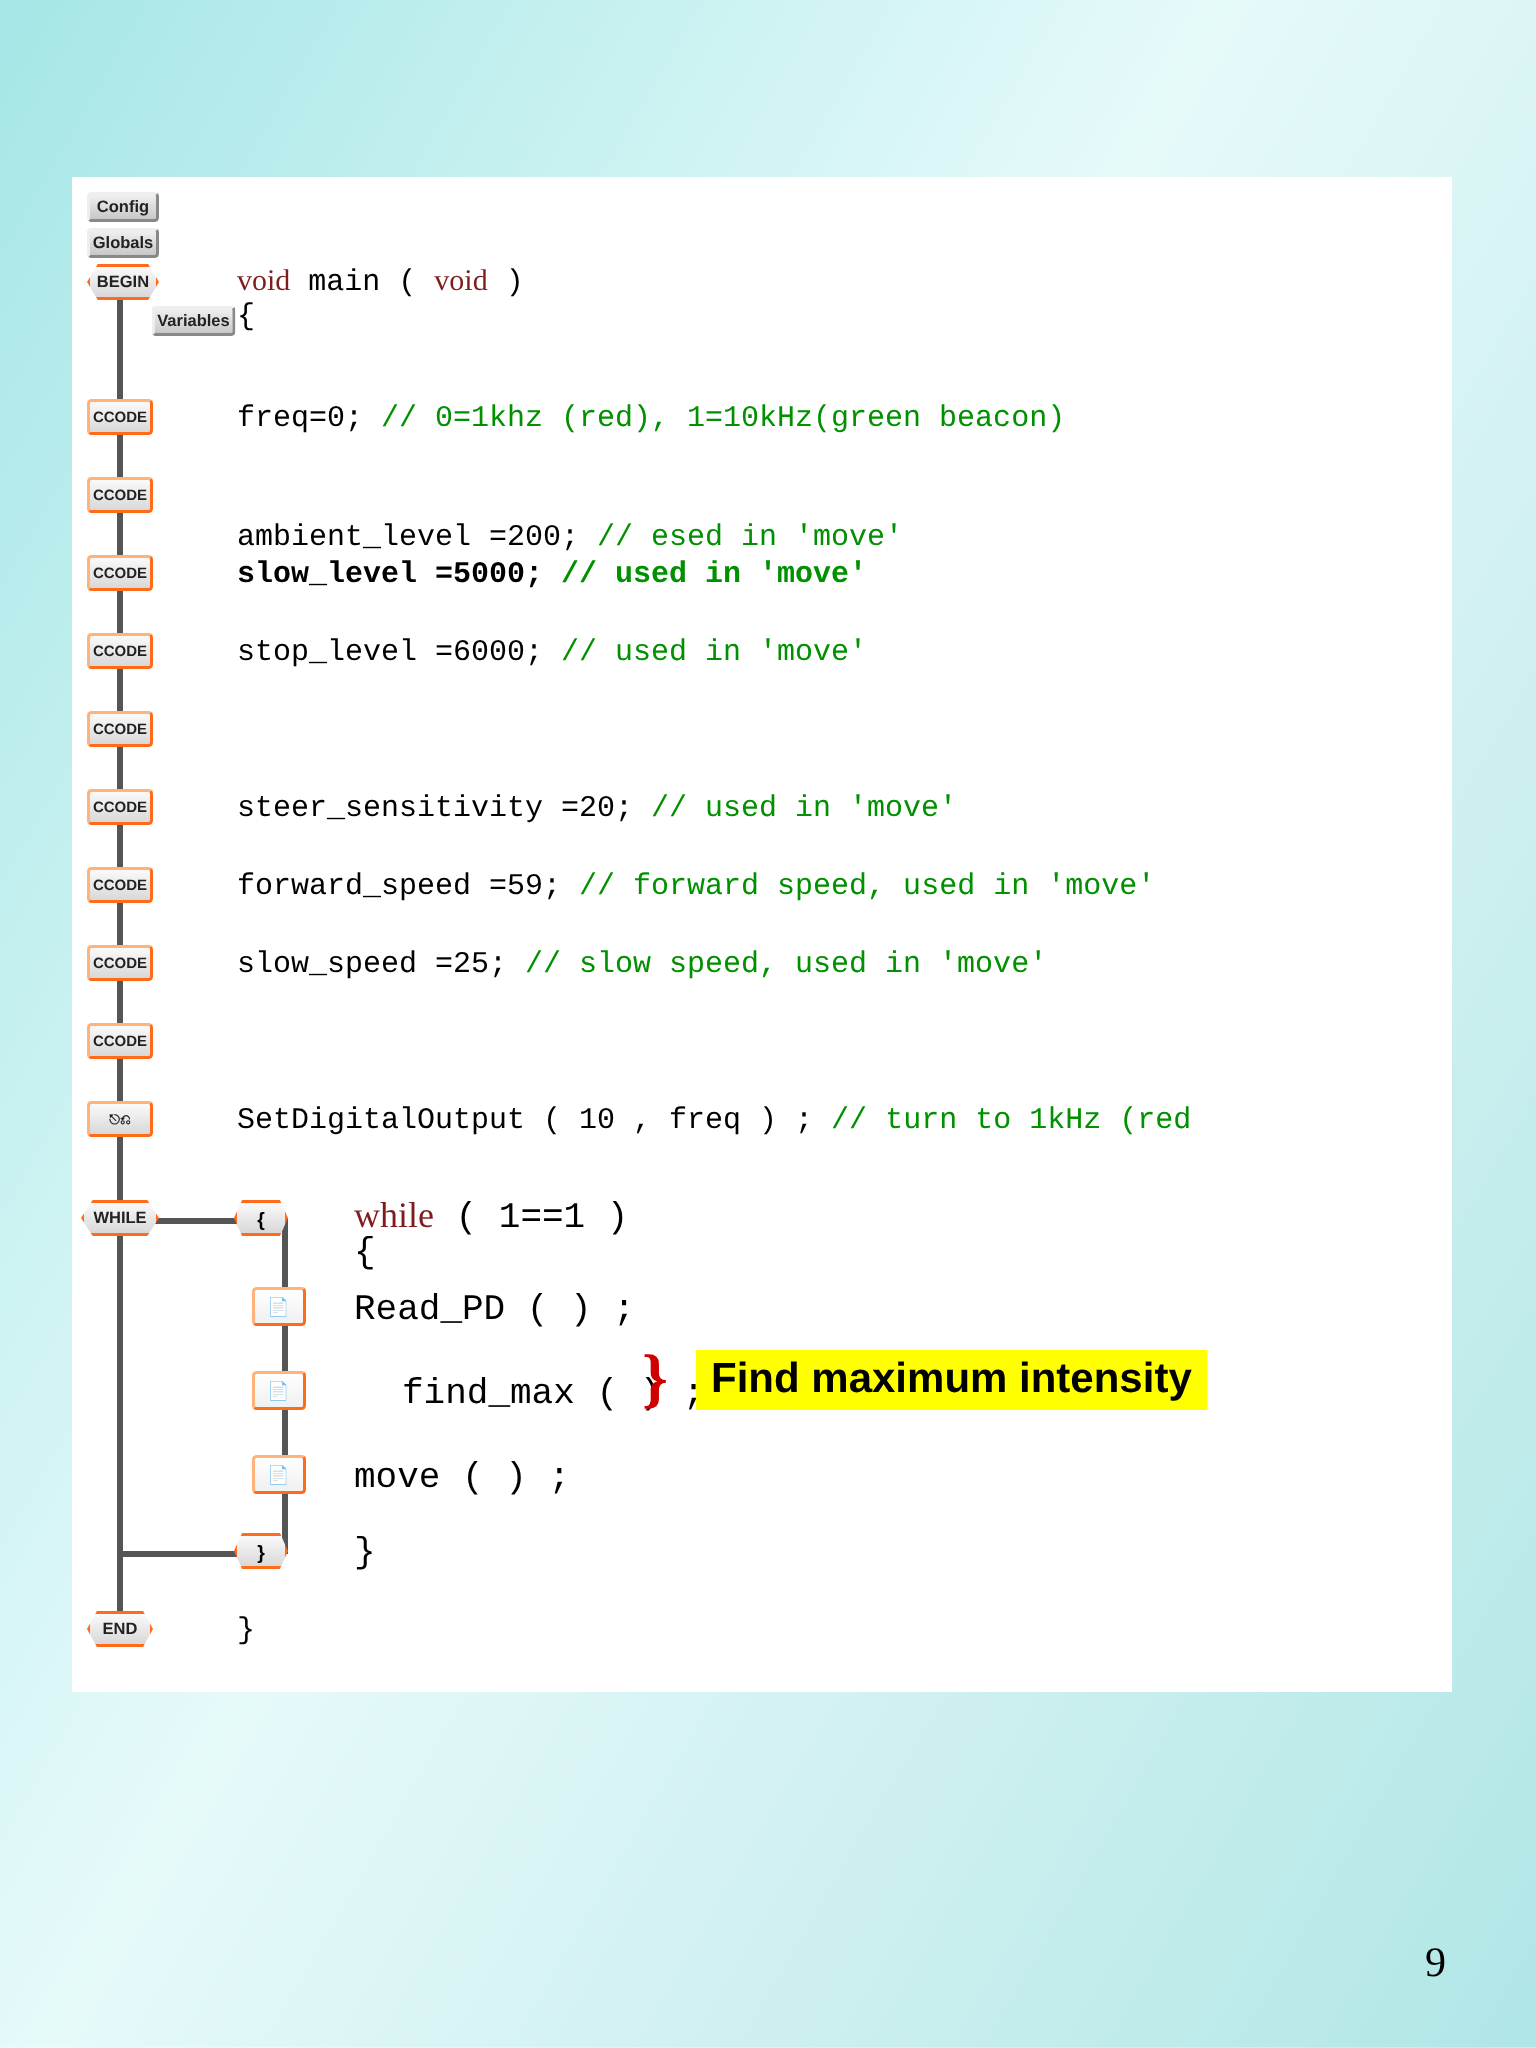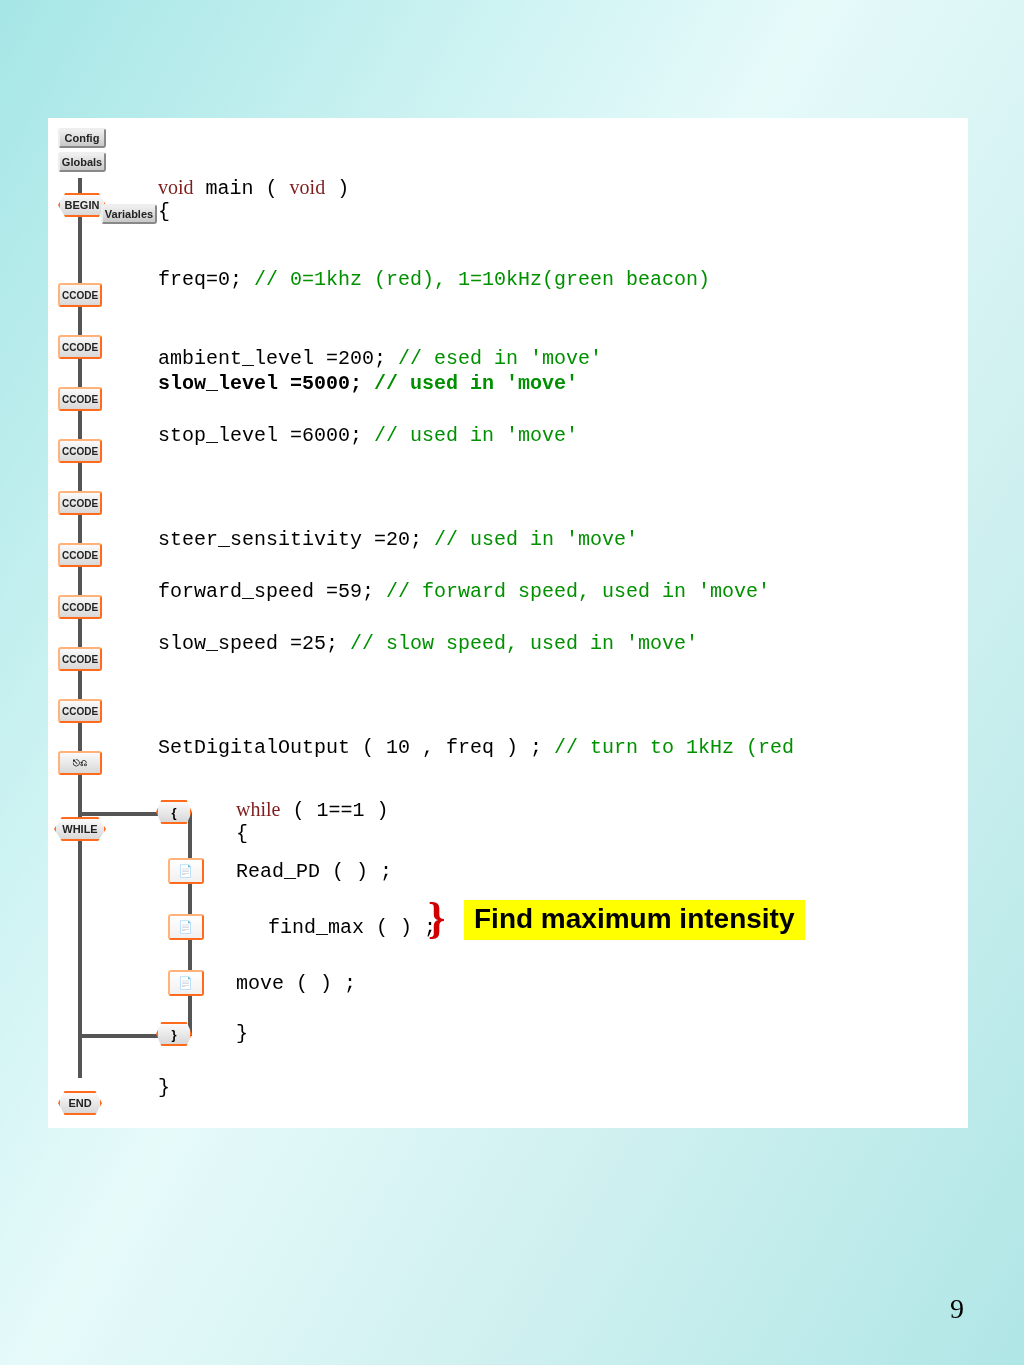--- a/index.html
+++ b/index.html
@@ -54,21 +54,20 @@
     justify-content: center;
     cursor: default;
   }
   .btn3d {
     background: linear-gradient(#fafafa, #d8d8d8);
     border: 2px solid #ff6b1a;      
     border-top-color: #ffb37a;
     border-left-color: #ffb37a;
     color: #222;
     border-radius: 3px;
-    margin-top: 17px;
   }
   .btn-gray {
     background: linear-gradient(#f0f0f0, #c8c8c8);
     border: 2px solid #888;
     border-top-color: #eee;
     border-left-color: #eee;
     color: #222;
     border-radius: 3px;
   }
   .diamond {
@@ -85,21 +84,21 @@
     position: absolute;
     left: 110px;
     font-family: "Courier New", Courier, monospace;
     font-size: 20px;
     white-space: nowrap;
     color: #000;
   }
   .code2 {
     position: absolute;
     font-family: "Courier New", Courier, monospace;
-    font-size: 20px;
+    font-size: 24px;
     white-space: nowrap;
     color: #000;
   }
   .kw { color: #7f1d1d; font-family: Liberation Serif, serif; }   
   .cm { color: #009000; }   
   .callout {
     position: absolute;
     background: #ffff00;
     color: #000;
     font-family: Arial, Helvetica, sans-serif;

